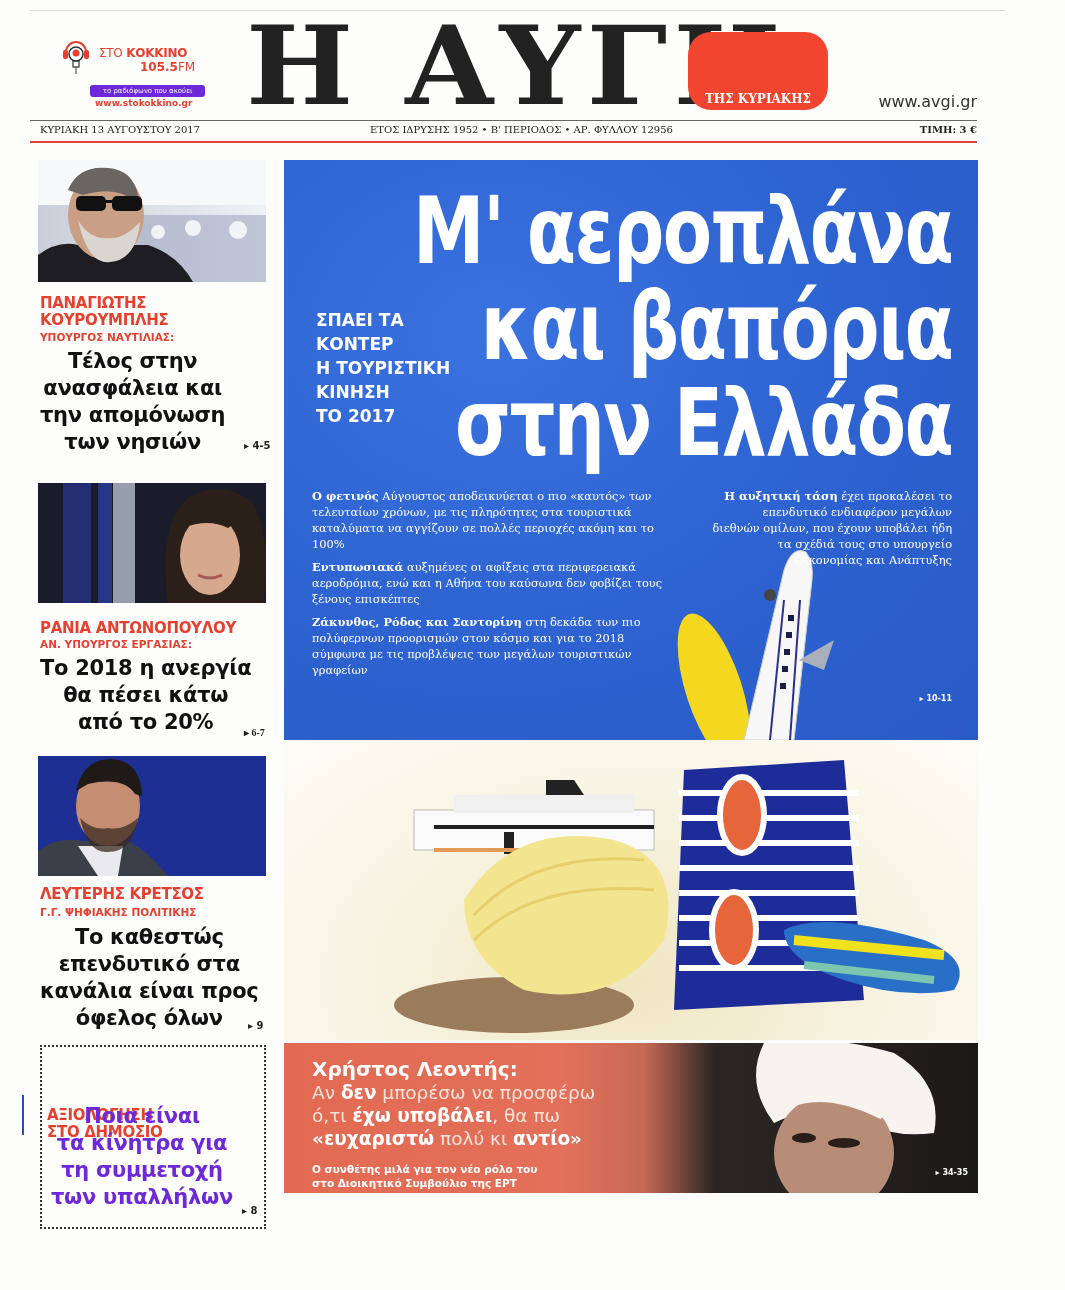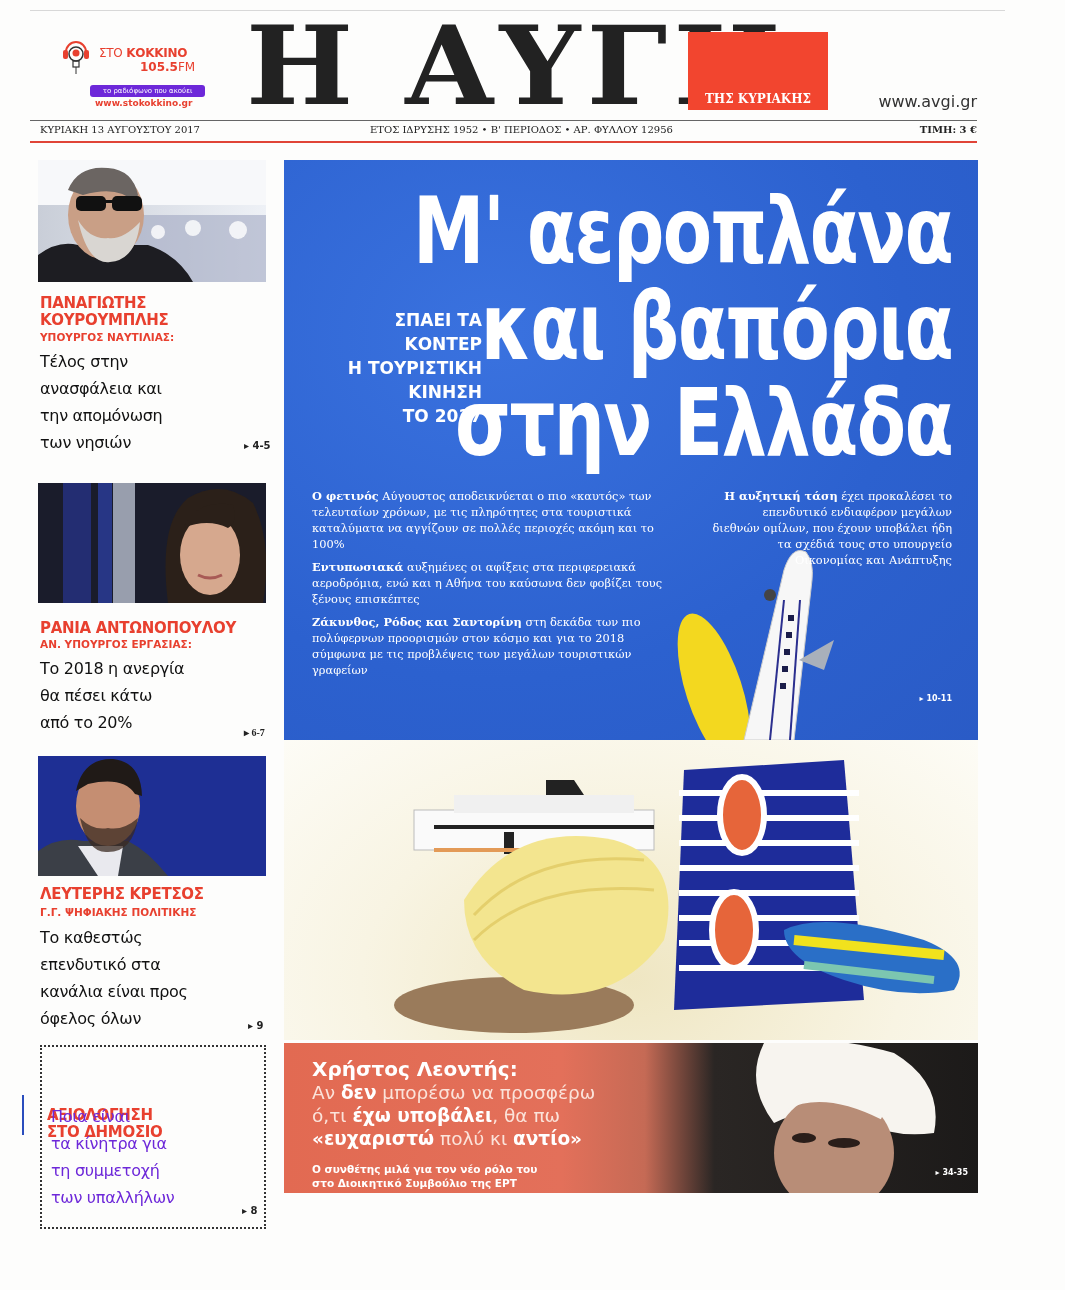--- a/index.html
+++ b/index.html
@@ -13,48 +13,48 @@
   .radio-bulb { position: absolute; left: 12px; top: 6px; width: 28px; height: 42px; }
   .radio-name { position: absolute; left: 40px; top: 16px; font-size: 12px; color: #e8402f; font-weight: bold; white-space: nowrap; letter-spacing: -0.3px; }
   .radio-name .thin { font-weight: normal; padding-left: 9px; }
   .radio-freq { position: absolute; left: 90px; top: 30px; font-size: 12px; color: #e8402f; font-weight: bold; }
   .radio-freq .thin { font-weight: normal; }
   .radio-slogan { position: absolute; left: 40px; top: 55px; width: 115px; height: 12px; background: #6d28d9; border-radius: 3px; color: #fff; font-size: 7px; text-align: center; line-height: 12px; white-space: nowrap; overflow: hidden; }
   .radio-url { position: absolute; left: 45px; top: 68px; font-size: 9px; color: #e8402f; font-weight: bold; }
 
   .masthead-title { position: absolute; left: 246px; top: 16px; font-family: "DejaVu Serif", serif; font-weight: bold; font-size: 108px; line-height: 100px; color: #222; letter-spacing: 6px; transform: scaleX(1.05); transform-origin: left top; }
 
-  .sunday-box { position: absolute; left: 688px; top: 32px; width: 140px; height: 78px; background: #f2452f; }
+  .sunday-box { position: absolute; left: 688px; top: 32px; width: 140px; height: 78px; background: #f2452f; border-radius: 23px; }
   .sunday-label { position: absolute; left: 0; right: 0; bottom: 4px; text-align: center; color: #fff; font-family: "DejaVu Serif", serif; font-weight: bold; font-size: 12px; }
 
   .site-url { position: absolute; right: 88px; top: 92px; font-size: 16px; color: #333; }
 
   .rule-thin { position: absolute; left: 30px; top: 120px; width: 947px; height: 1px; background: #666; }
   .dateline { position: absolute; left: 30px; top: 124px; width: 947px; height: 16px; font-family: "DejaVu Serif", serif; font-size: 10px; color: #222; }
   .dateline .date { position: absolute; left: 10px; }
   .dateline .issue { position: absolute; left: 340px; }
   .dateline .price { position: absolute; right: 0; font-weight: bold; }
   .rule-red { position: absolute; left: 30px; top: 141px; width: 947px; height: 2px; background: #e04437; }
 
   
   .story-photo { position: absolute; left: 38px; width: 228px; overflow: hidden; }
   .kicker { position: absolute; left: 40px; color: #e8402f; font-weight: bold; font-size: 15px; line-height: 17px; text-transform: uppercase; letter-spacing: -0.3px; }
   .kicker-sub { position: absolute; left: 40px; color: #e8402f; font-weight: bold; font-size: 10.5px; line-height: 13px; }
-  .side-headline { position: absolute; left: 40px; font-weight: normal; font-size: 16px; line-height: 27px; color: #111; letter-spacing: -0.3px; }
+  .side-headline { position: absolute; left: 40px; font-weight: bold; font-size: 21px; line-height: 27px; color: #111; letter-spacing: -0.3px; text-align: center; }
   .pageref { position: absolute; font-size: 10px; font-weight: bold; color: #222; }
 
   .boxed { position: absolute; left: 40px; top: 1045px; width: 226px; height: 184px; border: 2px dotted #333; }
   .boxed .kicker { left: 5px; margin-top: 48px; }
   .boxed .side-headline { left: 9px; color: #6d28d9; }
 
   
   .feature { position: absolute; left: 284px; top: 160px; width: 694px; height: 580px; background: #2f66d4;
     background-image: radial-gradient(ellipse at 30% 30%, #3a72df 0%, #2c61cf 60%, #2a5bc6 100%); }
   .feature-head { position: absolute; right: 26px; top: 24px; text-align: right; color: #fff; font-weight: bold; font-size: 92px; line-height: 96px; letter-spacing: -2px; transform: scaleX(0.78); transform-origin: right top; white-space: nowrap; }
-  .feature-kicker { position: absolute; left: 38px; top: 148px; width: 160px; text-align: right; color: #fff; font-weight: bold; font-size: 17px; line-height: 24px; }
+  .feature-kicker { position: absolute; left: 32px; top: 148px; width: 160px; text-align: left; color: #fff; font-weight: bold; font-size: 17px; line-height: 24px; }
   .feature-col { position: absolute; color: #fff; font-family: "DejaVu Serif", serif; font-size: 11.4px; line-height: 16px; }
   .feature-col p { margin-bottom: 7px; }
   .feature-col b { font-weight: bold; }
   .feature-left { left: 28px; top: 328px; width: 360px; }
   .feature-right { right: 26px; top: 328px; width: 240px; text-align: right; }
   .feature-ref { position: absolute; right: 26px; top: 534px; color: #fff; font-size: 8px; font-weight: bold; }
 
   .beach { position: absolute; left: 284px; top: 740px; width: 694px; height: 300px; background: #f7f2de;
     background-image: radial-gradient(ellipse at 50% 80%, #efe6c2 0%, #f8f4e3 55%, #fdfcf6 100%); overflow: hidden; }
 

